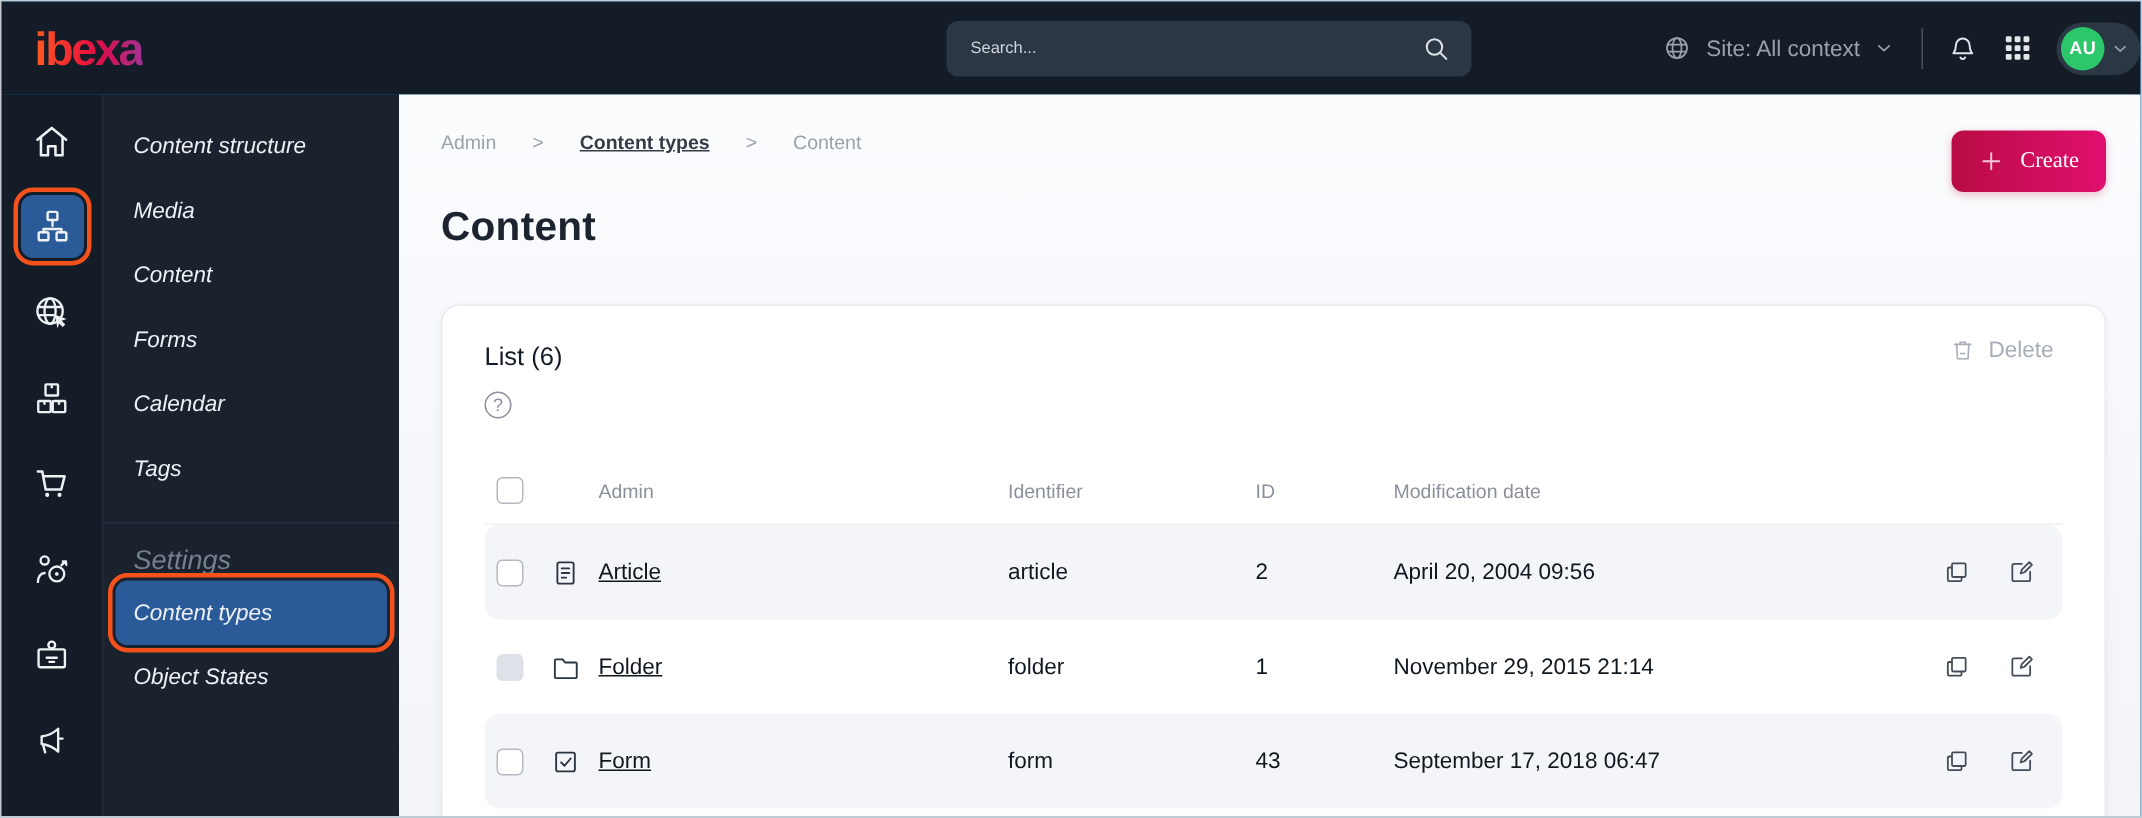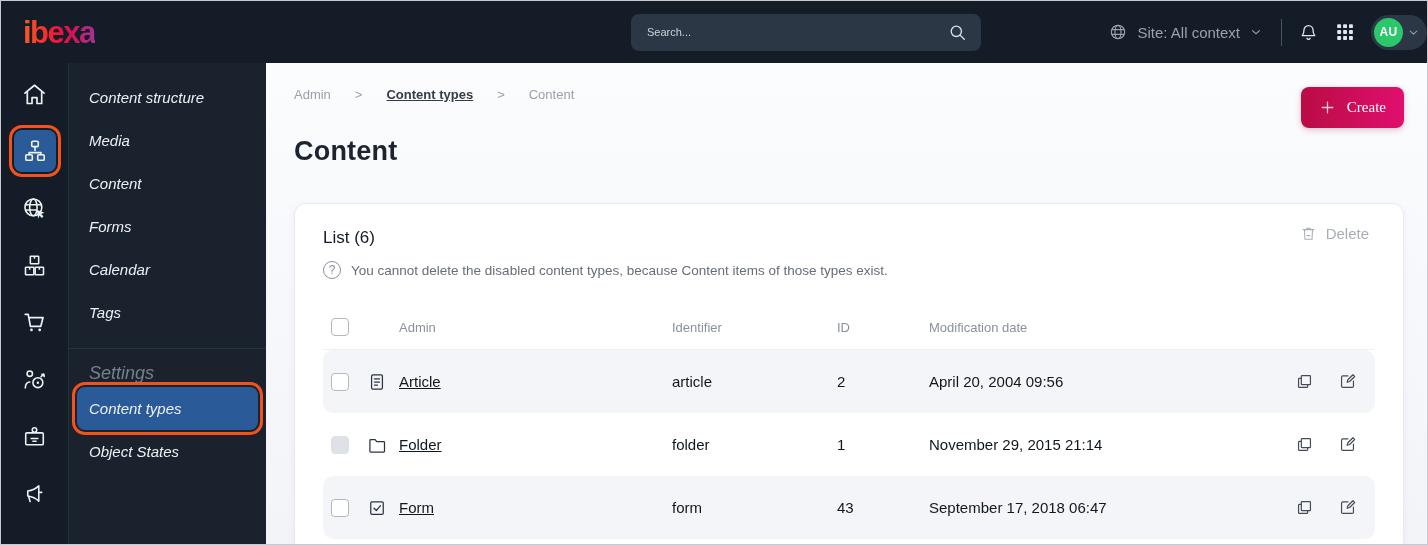--- a/index.html
+++ b/index.html
@@ -279,21 +279,20 @@
               <path d="M4.5 6.5h15 M9.5 6.5V4.5h5v2"></path>
               <path d="M6.3 6.5l.7 13.5h10l.7-13.5"></path>
               <path d="M10 15h4"></path>
             </svg>
           </span>
           <span>Delete</span>
         </button>
 
         <div class="info-row">
           <span class="q-circle">?</span>
-          <span>You cannot delete the disabled content types, because Content items of those types exist.</span>
         </div>
 
         <div class="ctable">
           <div class="thead">
             <span class="checkbox"></span>
             <span></span>
             <span>Admin</span>
             <span>Identifier</span>
             <span>ID</span>
             <span>Modification date</span>

